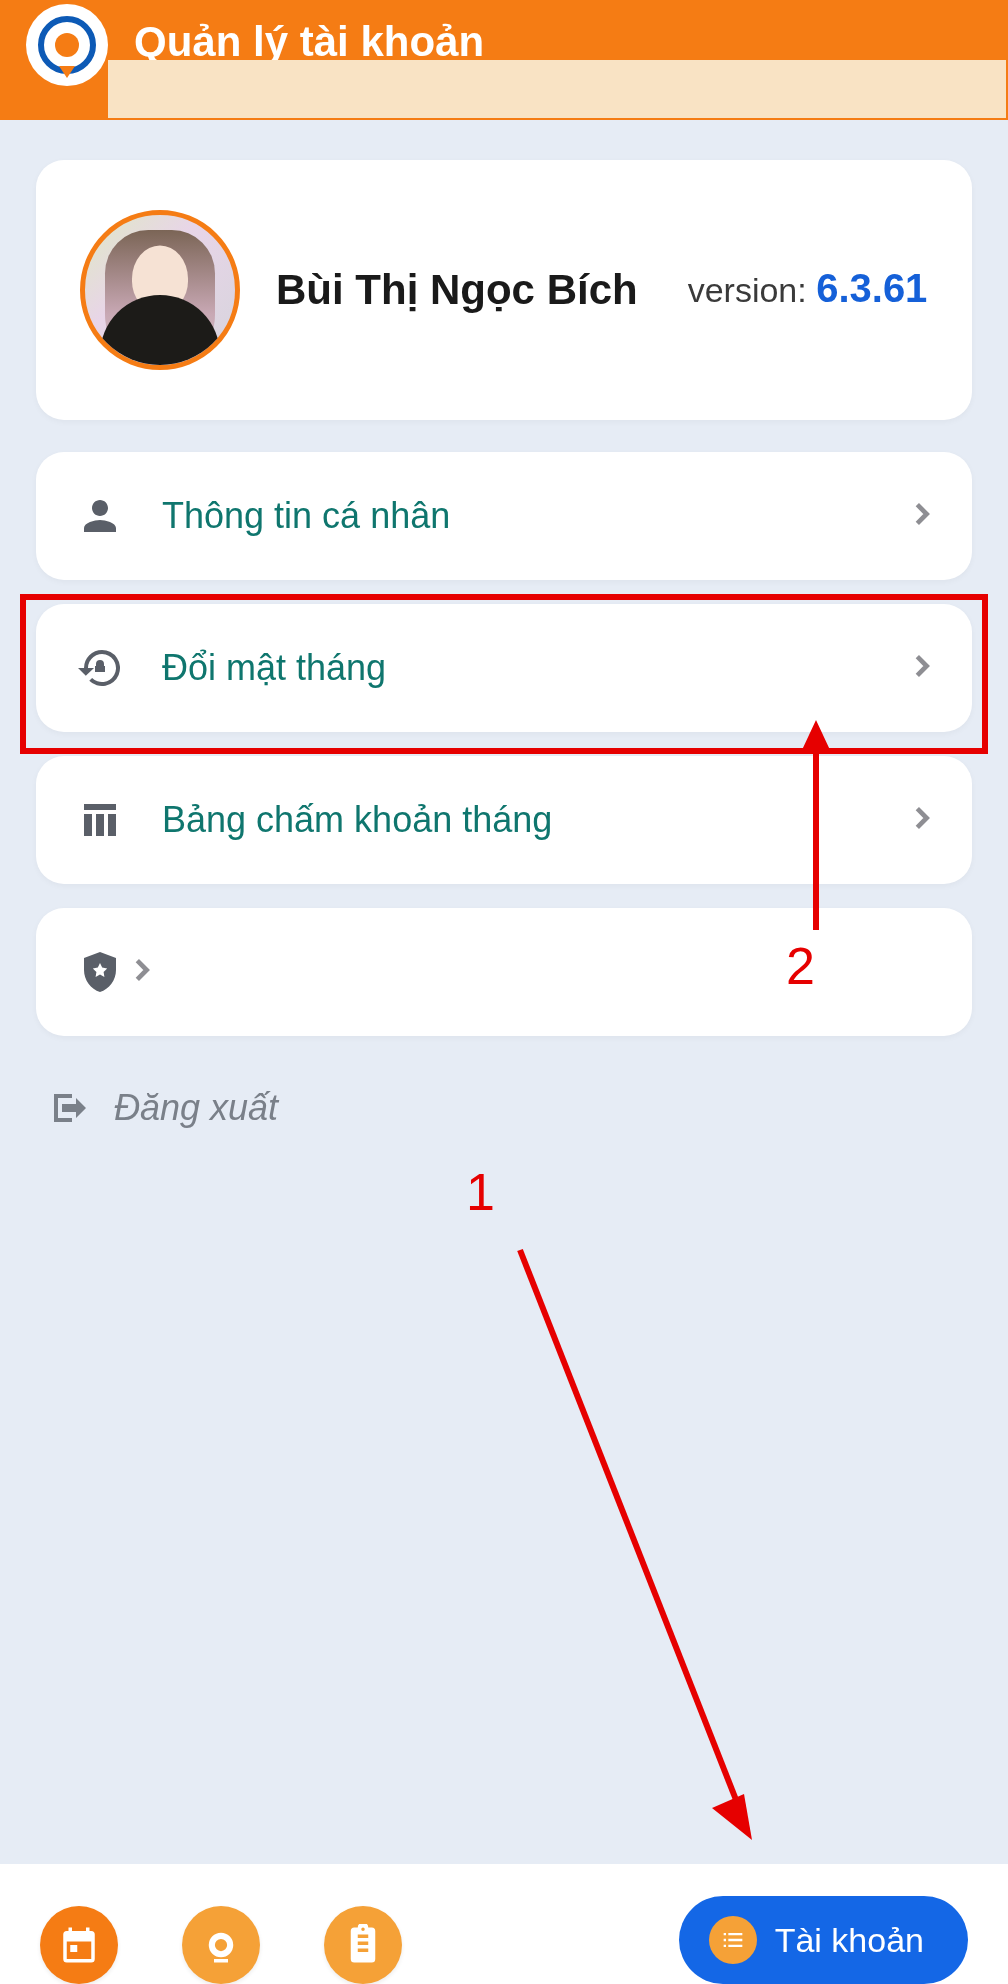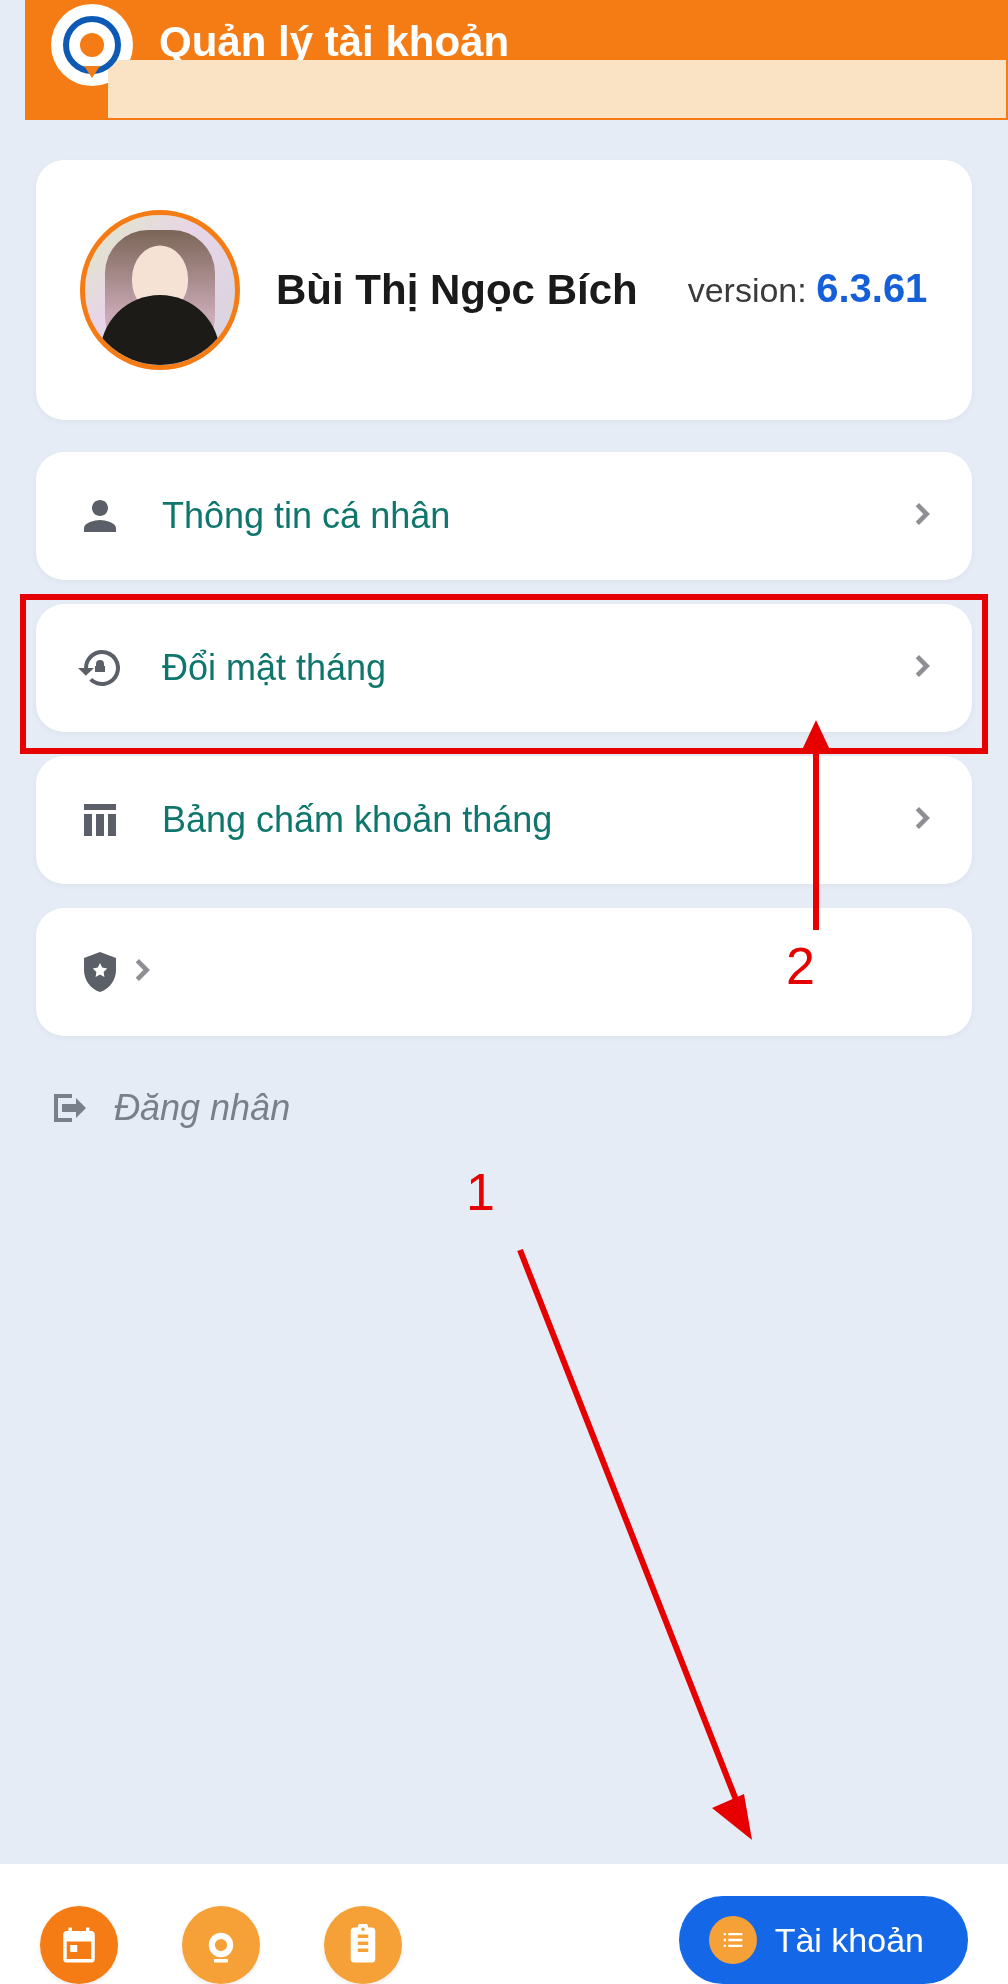--- a/index.html
+++ b/index.html
@@ -1,17 +1,17 @@
 <!DOCTYPE html>
 <html><head>
   <meta charset="utf-8">
   <style>
     * { box-sizing: border-box; margin: 0; padding: 0; }
     html, body { width: 1008px; height: 1984px; font-family: -apple-system, Helvetica, Arial, sans-serif; background: #e6ecf5; }
-    .screen { width: 1008px; height: 1984px; position: relative; overflow: hidden; padding-left: 25px; }
+    .screen { width: 1008px; height: 1984px; position: relative; overflow: hidden; }
 
     
     .header {
       width: 100%; height: 120px; background: #f57c14;
       display: flex; align-items: flex-start; padding: 0 30px 0 26px;
     }
     .header-logo {
       width: 82px; height: 82px; border-radius: 50%; background: #fff;
       display: flex; align-items: center; justify-content: center;
       margin-top: 4px; flex-shrink: 0;
@@ -202,21 +202,21 @@
         <svg viewBox="0 0 24 24">
             <polyline points="8,4 16,12 8,20"></polyline>
           </svg>
       </span>
     </div>
 
     <div class="logout-row">
       <svg viewBox="0 0 24 24">
           <path d="M14 7V5H5v14h9v-2H7V7h7zm2 0 5 5-5 5v-3H9v-4h7V7z"></path>
         </svg>
-      <span class="logout-label">Đăng nhân</span>
+      <span class="logout-label">Đăng xuất</span>
     </div>
   </div>
 
   <div class="highlight-box hl-menu"></div>
   <div class="highlight-box hl-nav"></div>
 
   <div class="arrow" style="top:720px; left:796px;">
     <svg width="40" height="220">
       <line x1="20" y1="30" x2="20" y2="210" stroke="#e60000" stroke-width="6"></line>
       <polygon points="20,0 6,30 34,30" fill="#e60000"></polygon>

